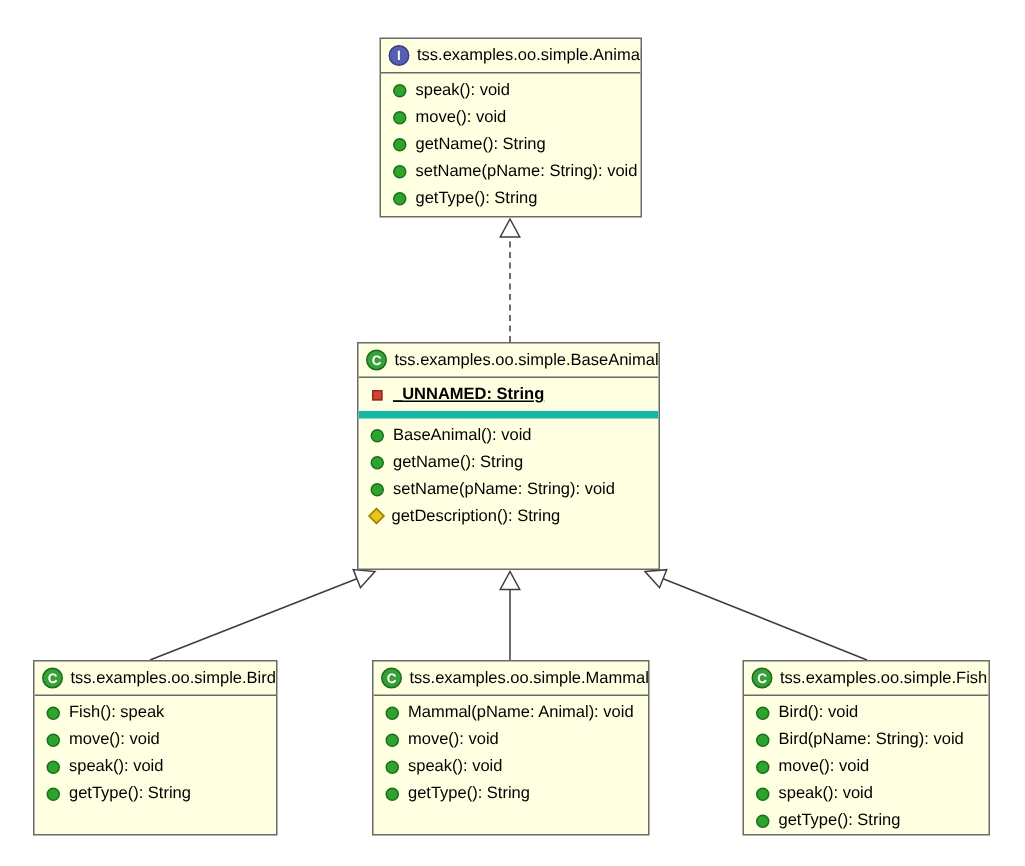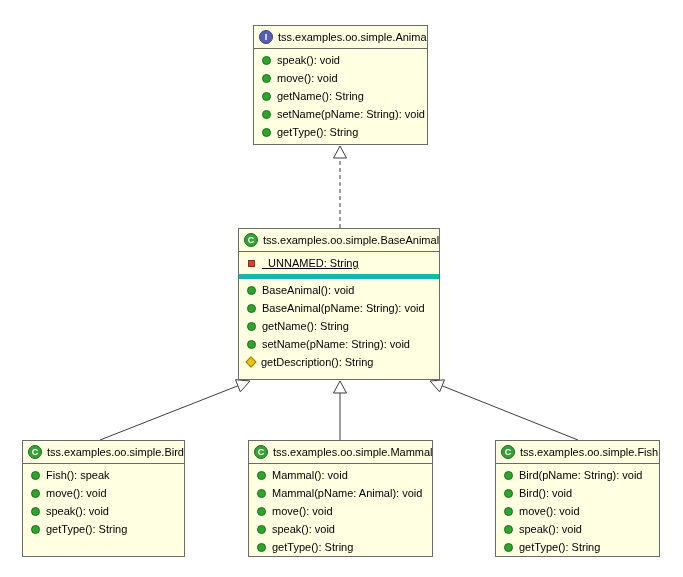--- a/index.html
+++ b/index.html
@@ -35,21 +35,21 @@
   .box-section + .box-section { border-top:5px solid #14b8a6; }
 
   .member {
     display:flex; align-items:center; gap:6px; height:18px;
     padding:0 8px; white-space:nowrap;
   }
   .mi { flex:0 0 auto; display:inline-block; }
   .mi.method { width:9px; height:9px; border-radius:50%; background:#2ea32e; border:1px solid #1c6f1c; }
   .mi.field  { width:7px; height:7px; background:#d04437; border:1px solid #8e2a20; margin:0 1px; }
   .mi.protected { width:8px; height:8px; background:#eac61c; border:1px solid #9a7d0a; transform:rotate(45deg); }
-  .static-underline { text-decoration:underline; }
+  .static-underline { text-decoration:underline;font-weight:bold; }
 </style>
 </head>
 <body>
 
 <div class="canvas">
 
   <svg class="edges" width="683" height="577" viewBox="0 0 683 577">
 
     <line class="edge-line dashed" x1="340" y1="228" x2="340" y2="158"></line>
     <polygon class="tri" points="340,146 333.5,158 346.5,158"></polygon>
@@ -104,24 +104,20 @@
         <span class="static-underline">_UNNAMED: String</span>
       </div>
     </div>
     <div class="box-section">
       <div class="member">
         <span class="mi method"></span>
         <span>BaseAnimal(): void</span>
       </div>
       <div class="member">
         <span class="mi method"></span>
-        <span>BaseAnimal(pName: String): void</span>
-      </div>
-      <div class="member">
-        <span class="mi method"></span>
         <span>getName(): String</span>
       </div>
       <div class="member">
         <span class="mi method"></span>
         <span>setName(pName: String): void</span>
       </div>
       <div class="member">
         <span class="mi protected"></span>
         <span>getDescription(): String</span>
       </div>
@@ -154,24 +150,20 @@
   </div>
 
   <div class="uml-box" style="left:248px; top:440px; width:185px; height:117px;">
     <div class="box-header">
       <span class="kind-icon class">C</span>
       <span class="box-title">tss.examples.oo.simple.Mammal</span>
     </div>
     <div class="box-section">
       <div class="member">
         <span class="mi method"></span>
-        <span>Mammal(): void</span>
-      </div>
-      <div class="member">
-        <span class="mi method"></span>
         <span>Mammal(pName: Animal): void</span>
       </div>
       <div class="member">
         <span class="mi method"></span>
         <span>move(): void</span>
       </div>
       <div class="member">
         <span class="mi method"></span>
         <span>speak(): void</span>
       </div>
@@ -183,28 +175,28 @@
   </div>
 
   <div class="uml-box" style="left:495px; top:440px; width:165px; height:117px;">
     <div class="box-header">
       <span class="kind-icon class">C</span>
       <span class="box-title">tss.examples.oo.simple.Fish</span>
     </div>
     <div class="box-section">
       <div class="member">
         <span class="mi method"></span>
+        <span>Bird(): void</span>
+      </div>
+      <div class="member">
+        <span class="mi method"></span>
         <span>Bird(pName: String): void</span>
       </div>
       <div class="member">
         <span class="mi method"></span>
-        <span>Bird(): void</span>
-      </div>
-      <div class="member">
-        <span class="mi method"></span>
         <span>move(): void</span>
       </div>
       <div class="member">
         <span class="mi method"></span>
         <span>speak(): void</span>
       </div>
       <div class="member">
         <span class="mi method"></span>
         <span>getType(): String</span>
       </div>

